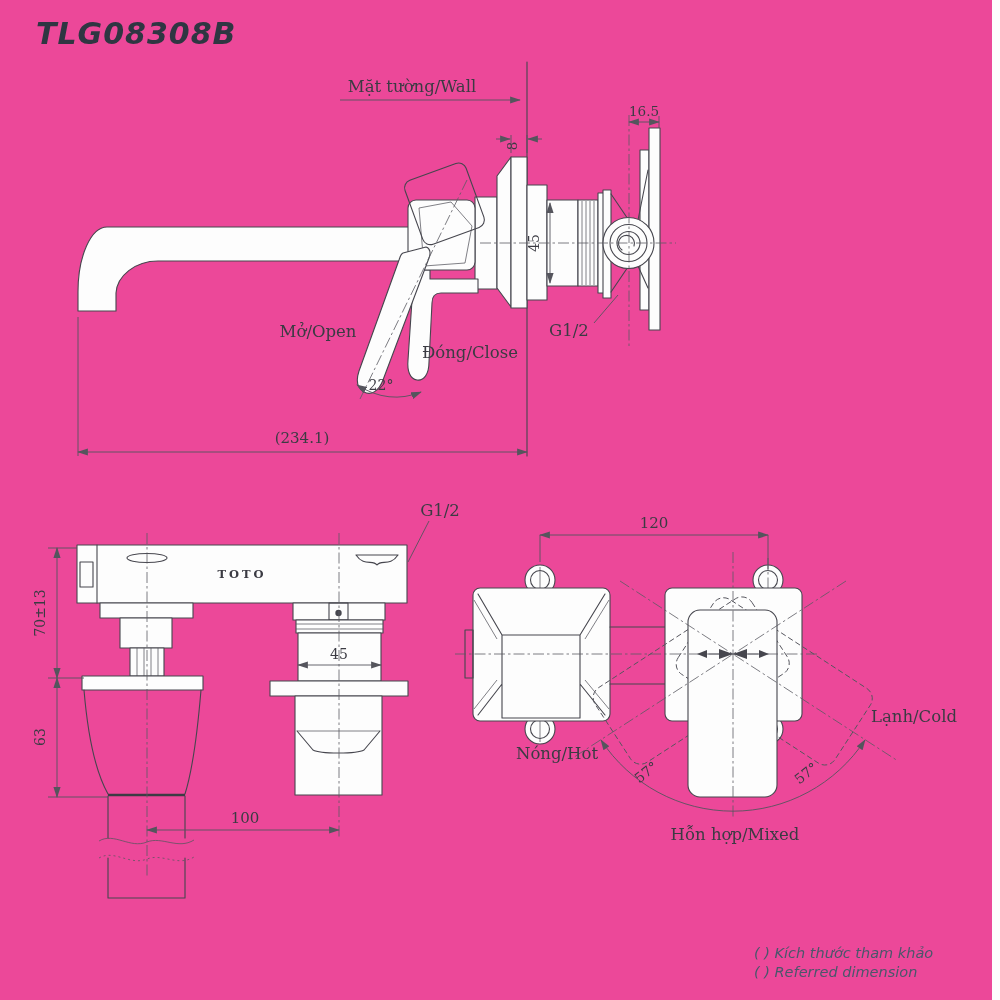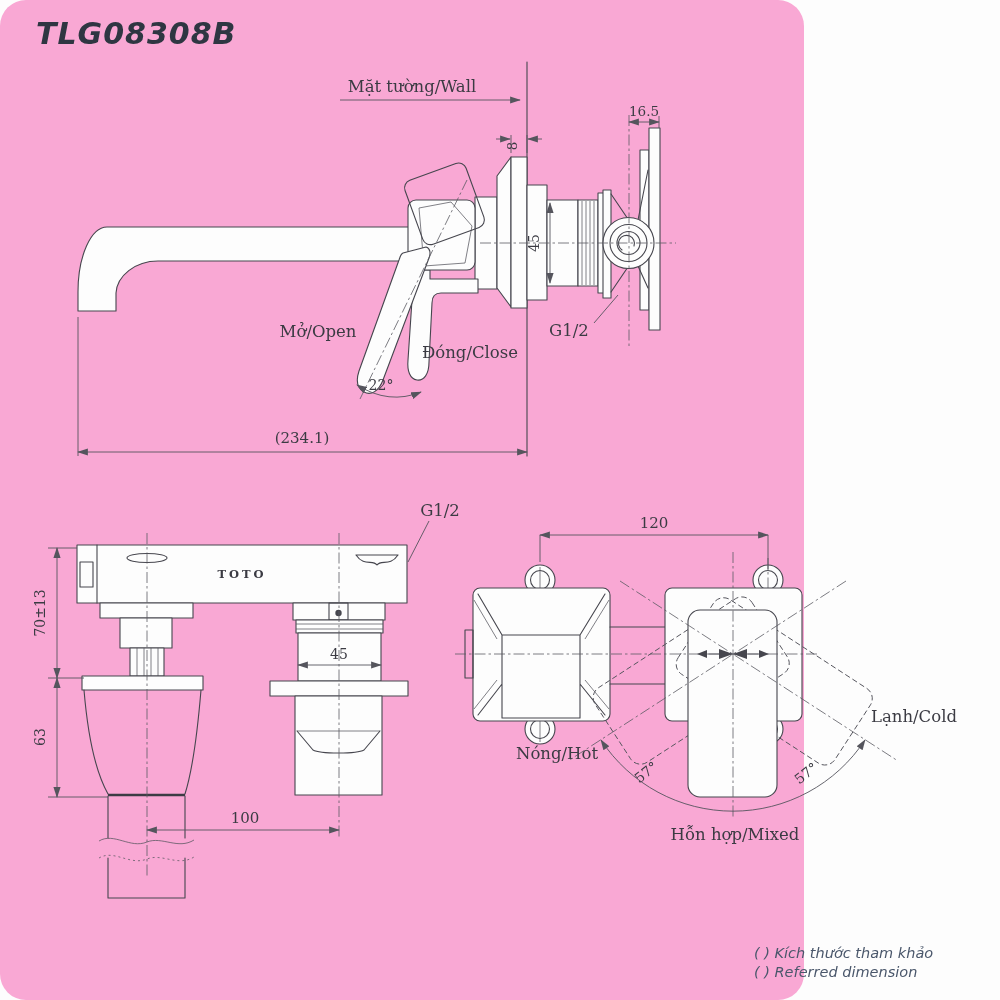--- a/index.html
+++ b/index.html
@@ -1,16 +1,16 @@
 <!DOCTYPE html>
 <html><head>
 <meta charset="utf-8">
 <style>
   html,body{margin:0;padding:0;background:#fdfdfd;width:1000px;height:1000px;overflow:hidden;}
-  .stage{position:relative;width:804px;height:1000px;background:#f9a8d4;border-radius:26px;}
+  .stage{position:relative;width:992px;height:1000px;background:#ec4899;}
   .title{
     position:absolute;left:36px;top:16px;
     font-family:"DejaVu Sans","Liberation Sans",sans-serif;
     font-weight:bold;font-style:italic;font-size:30px;letter-spacing:1px;
     color:#2f3642;
   }
   svg{position:absolute;left:0;top:0;}
   svg text{fill:#3b3b43;}
   .lbl{font-family:"DejaVu Serif","Liberation Serif",serif;font-size:16.5px;}
   .dim{font-family:"DejaVu Serif","Liberation Serif",serif;font-size:14px;}

